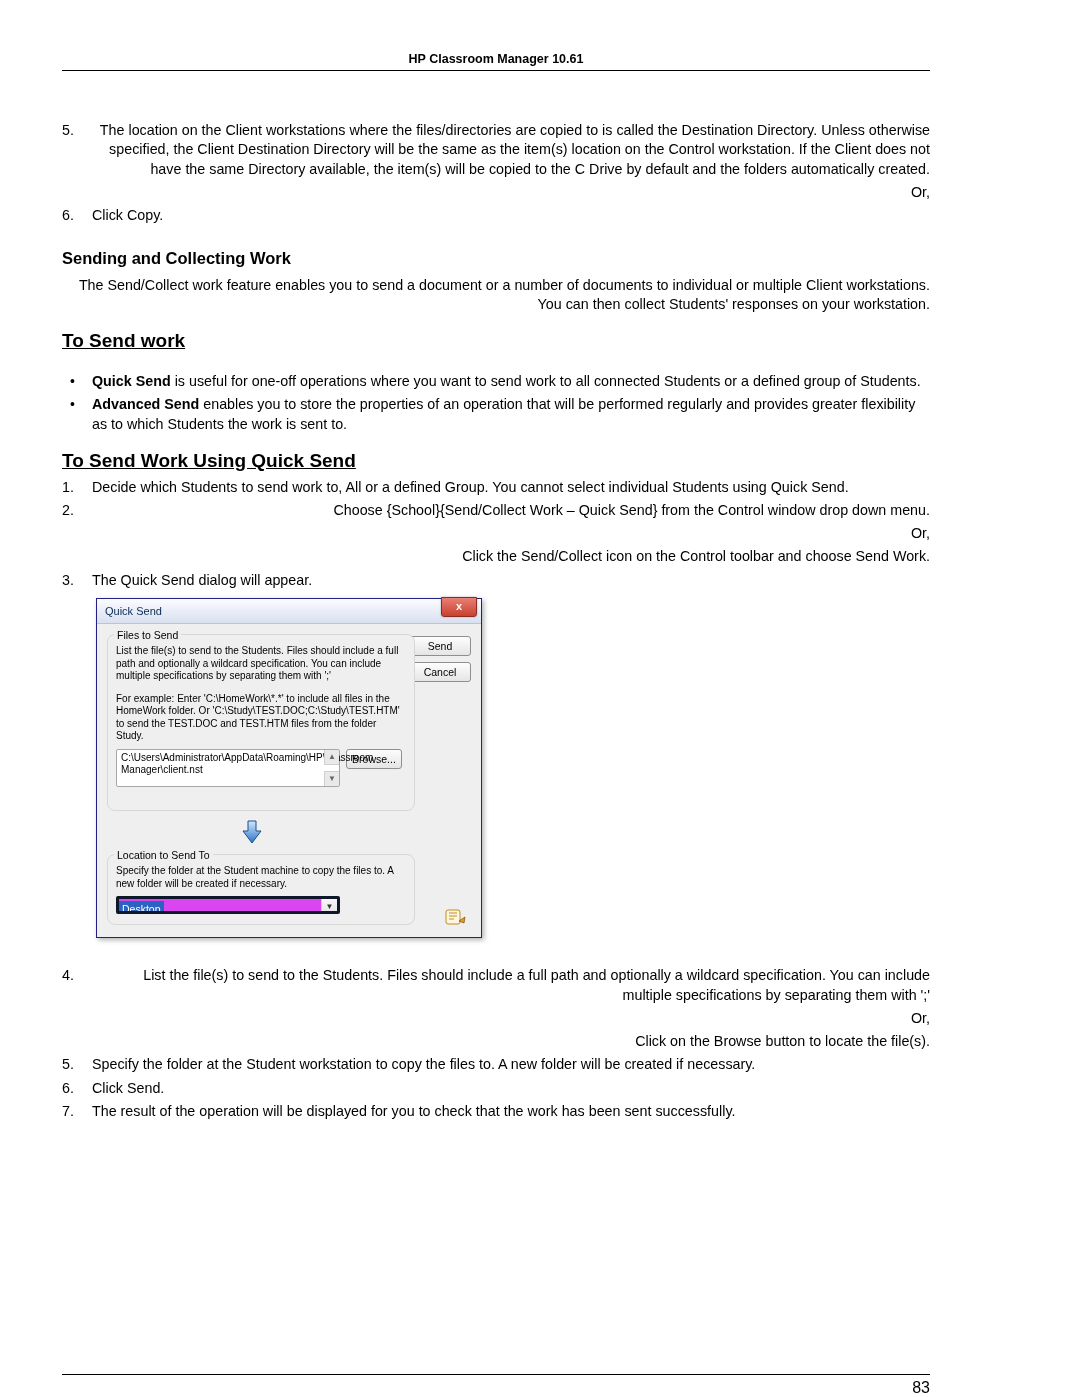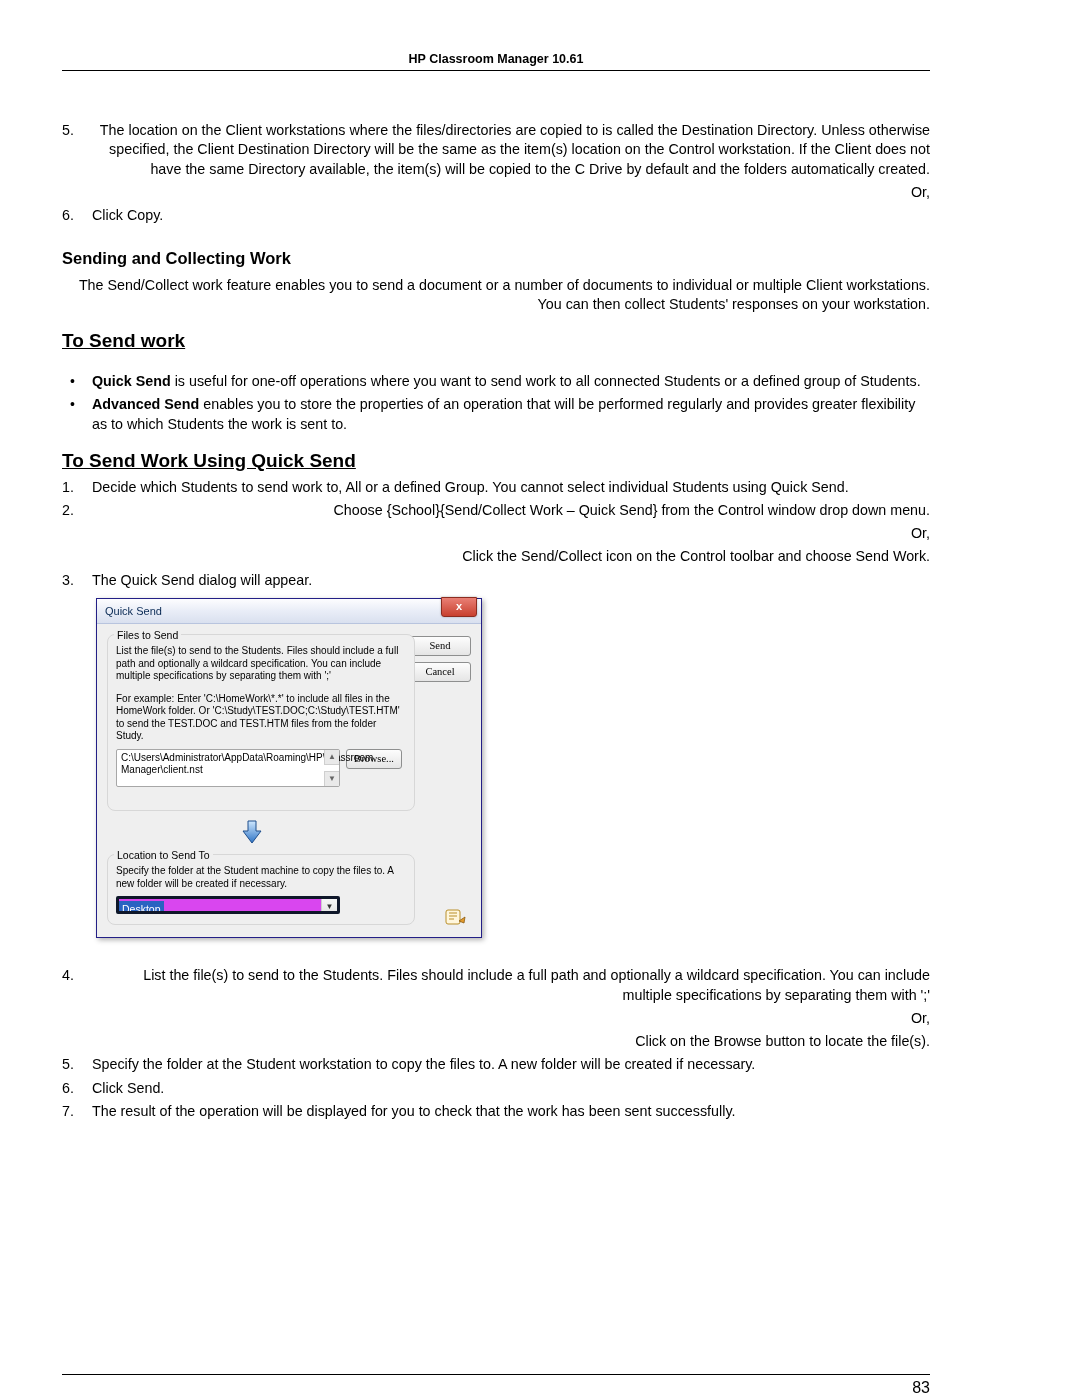--- a/index.html
+++ b/index.html
@@ -166,21 +166,21 @@
     right: 10px;
     top: 12px;
     width: 62px;
   }
   .win-btn {
     display: block;
     width: 62px;
     height: 20px;
     margin-bottom: 6px;
     font-size: 10.5px;
-    font-family: Liberation Serif, serif;
+    font-family: Liberation Sans, sans-serif;
     background: linear-gradient(#fdfdfd, #e5e5e5);
     border: 1px solid #8e8f8f;
     border-radius: 3px;
     text-align: center;
     line-height: 18px;
     box-sizing: border-box;
   }
   .path-area {
     display: flex;
     gap: 6px;

